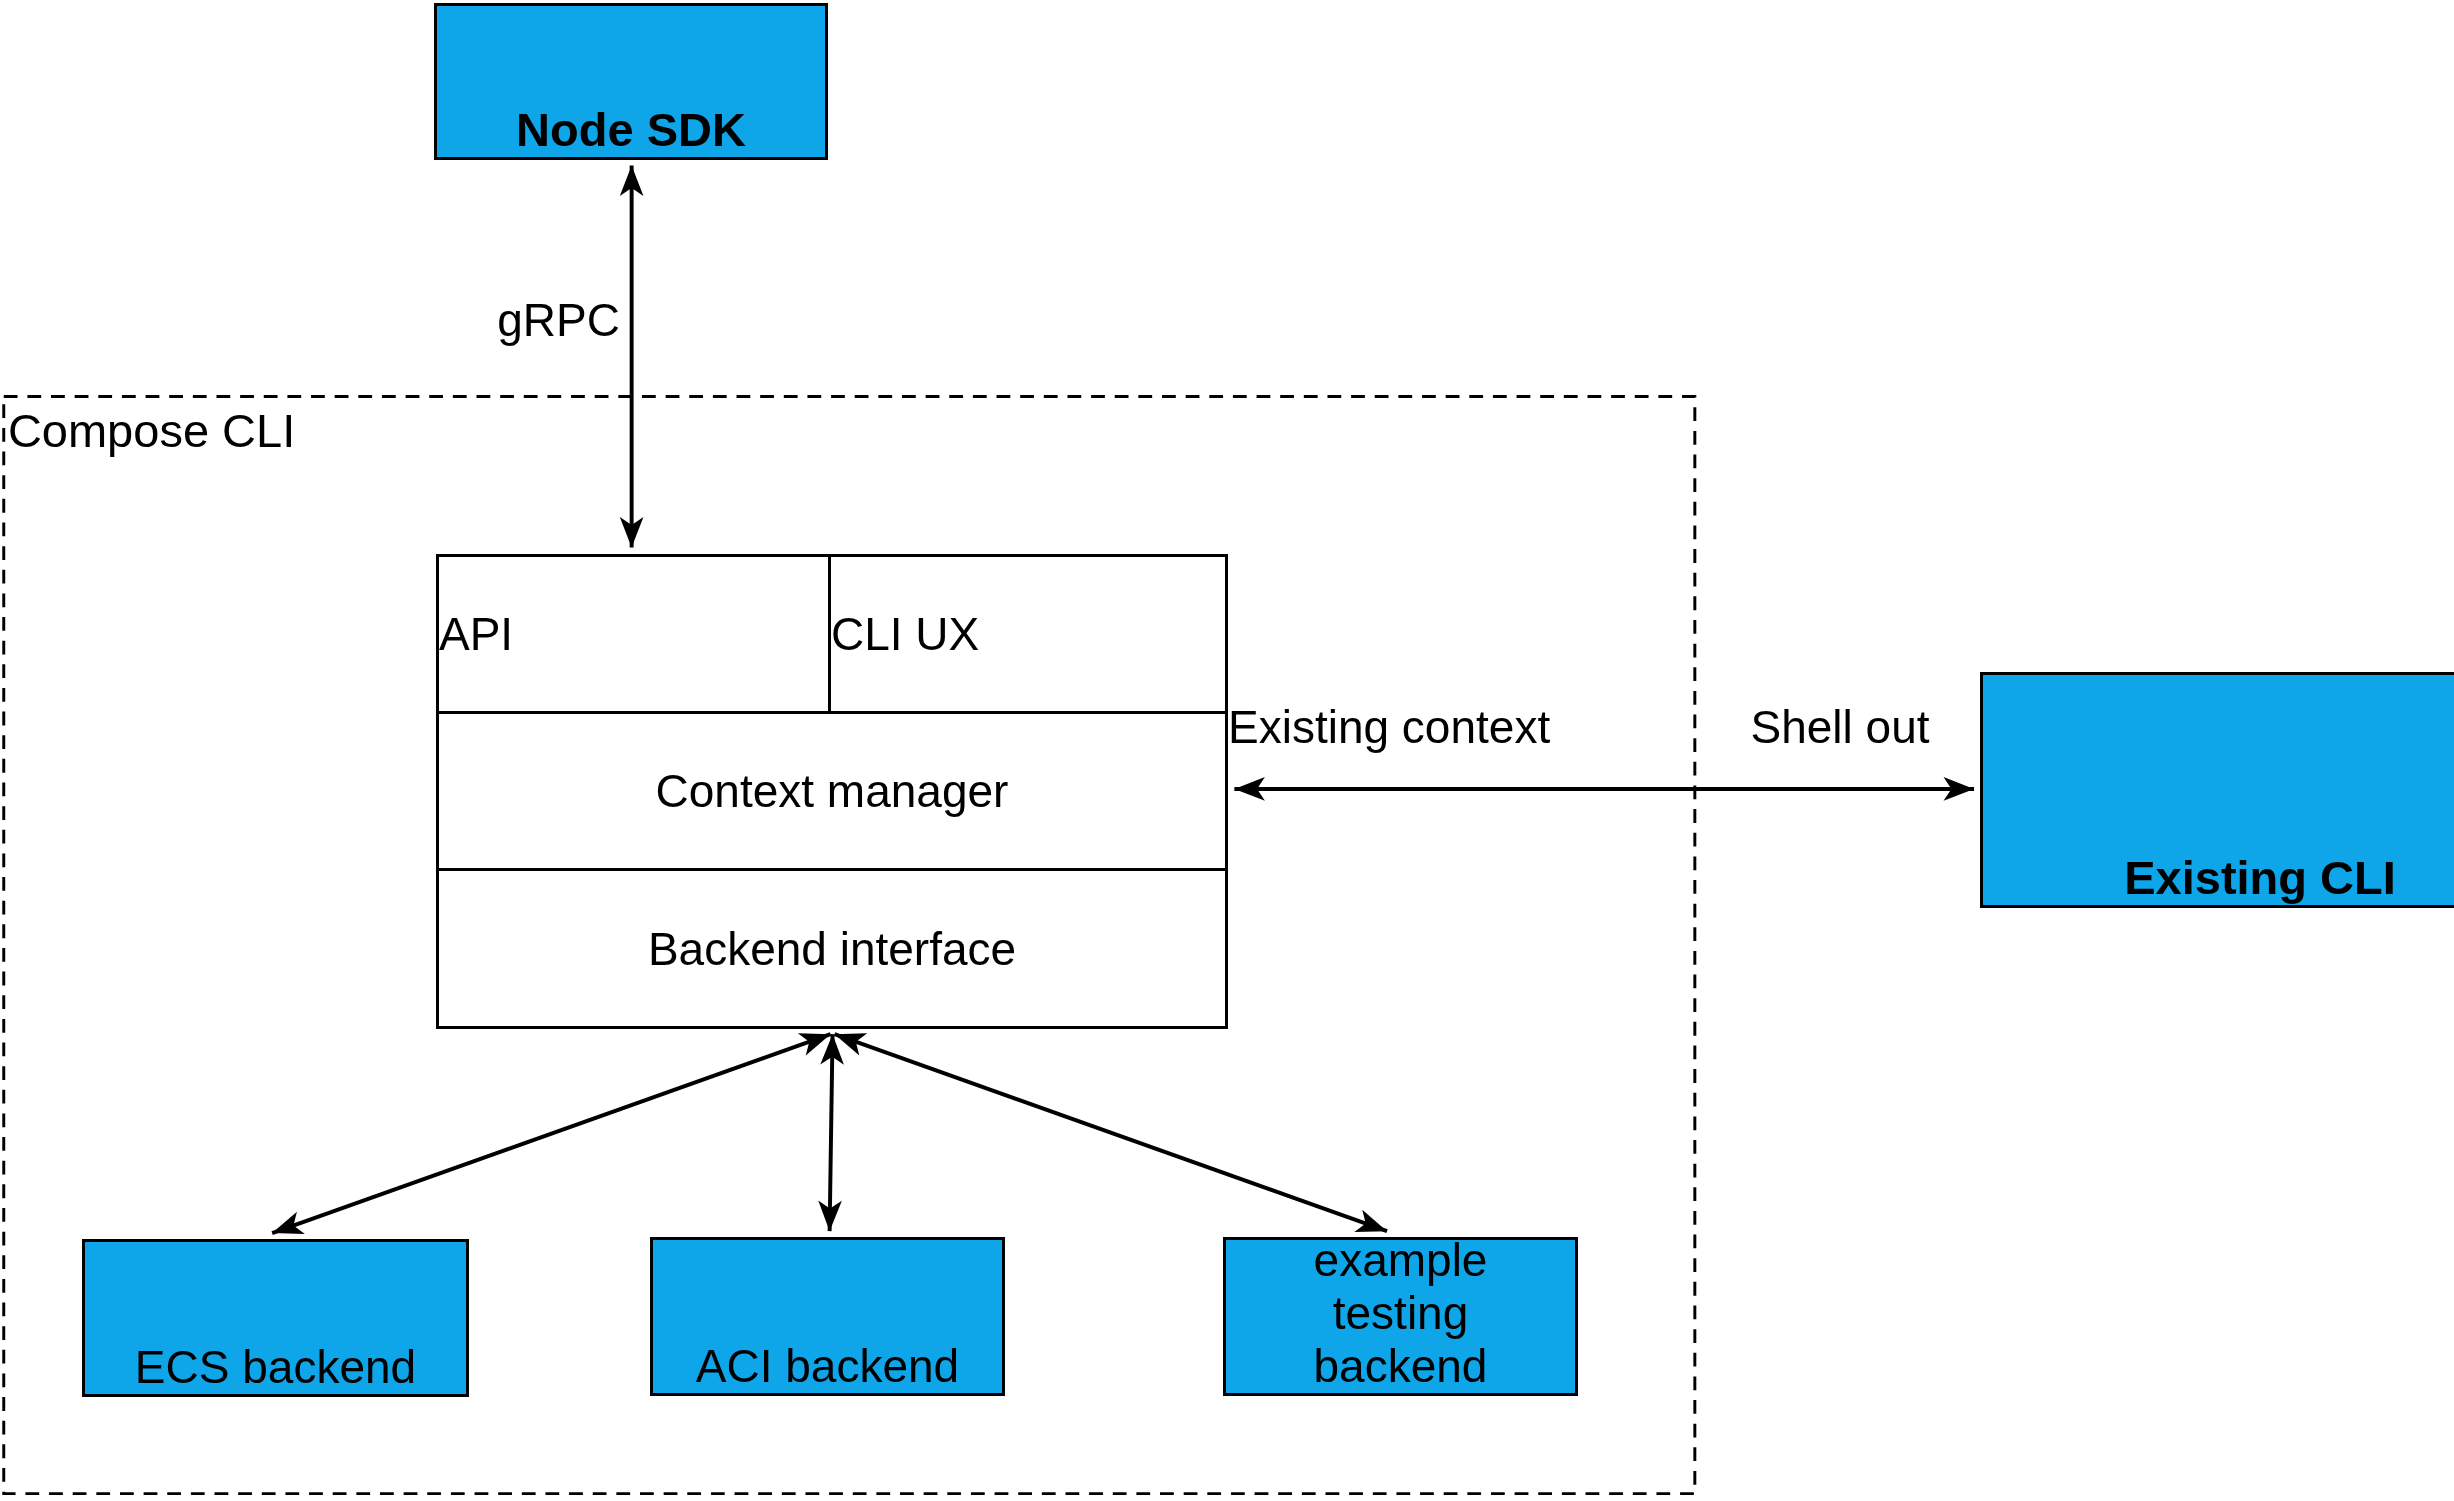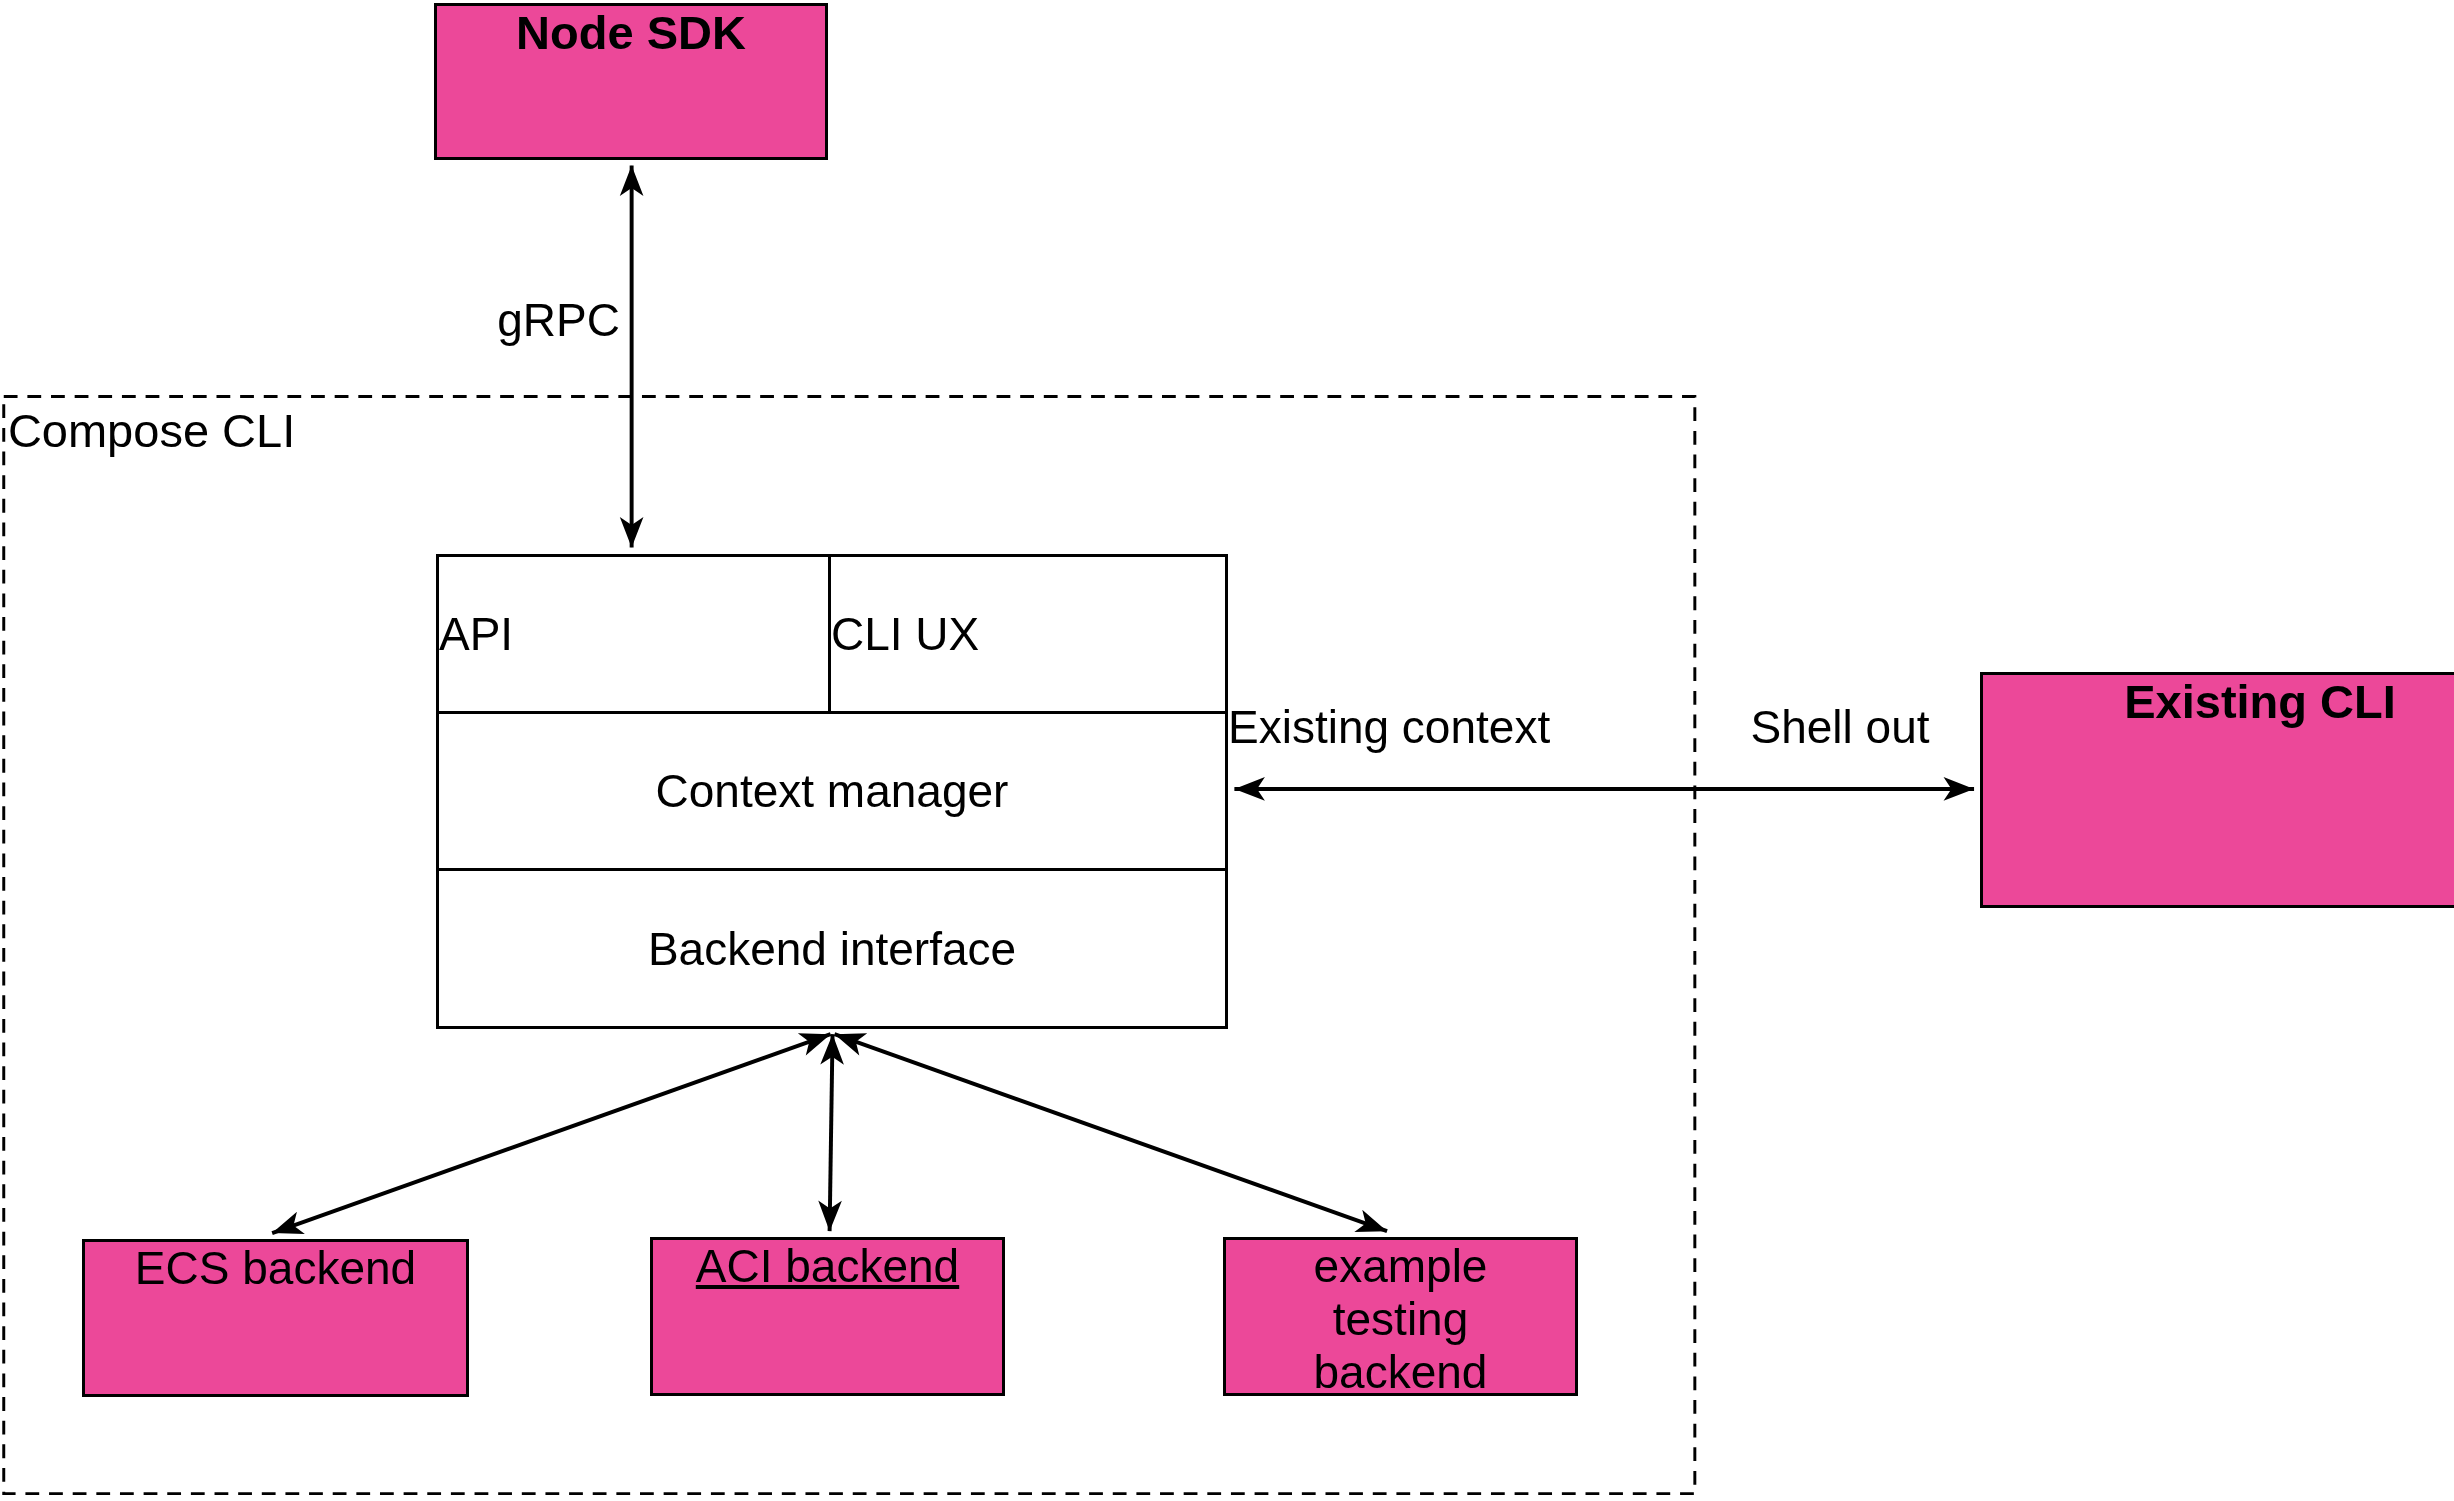--- a/index.html
+++ b/index.html
@@ -9,23 +9,23 @@
     height: 1501px;
     background: #ffffff;
     font-family: "Liberation Sans", "DejaVu Sans", sans-serif;
     color: #000000;
     overflow: hidden;
   }
   .box {
     position: absolute;
     box-sizing: border-box;
     border: 3.9px solid #000000;
-    background: #ec4899;
+    background: #0ea5e9;
     display: flex;
-    align-items: flex-start;
+    align-items: flex-end;
     justify-content: center;
     text-align: center;
     font-size: 46px;
     line-height: 1.15;
   }
   .bold { font-weight: bold; font-size: 47px; }
 
   
   .node-sdk { left: 434px; top: 3px; width: 394px; height: 157px; }
 
@@ -56,21 +56,21 @@
     font-size: 46px;
   }
   .stack .row3 {
     flex: 1;
     display: flex; align-items: center; justify-content: center;
     font-size: 46px;
   }
 
   
   .ecs { left: 82px;  top: 1239px; width: 387px; height: 158px; }
-  .aci { left: 650px; top: 1237px; width: 355px; height: 159px; text-decoration: underline; }
+  .aci { left: 650px; top: 1237px; width: 355px; height: 159px; }
   .example { left: 1223px; top: 1237px; width: 355px; height: 159px; padding: 0 30px; }
 
   
   .existing-cli { left: 1980px; top: 672px; width: 560px; height: 236px; }
 
   
   .label {
     position: absolute;
     font-size: 46px;
     line-height: 1.15;

